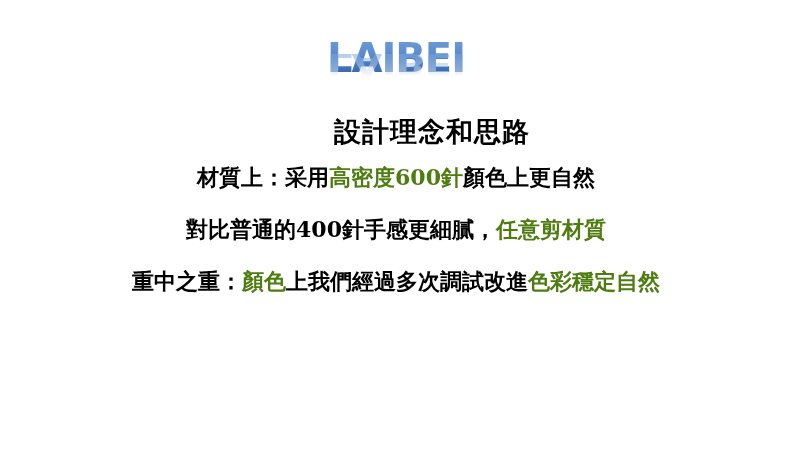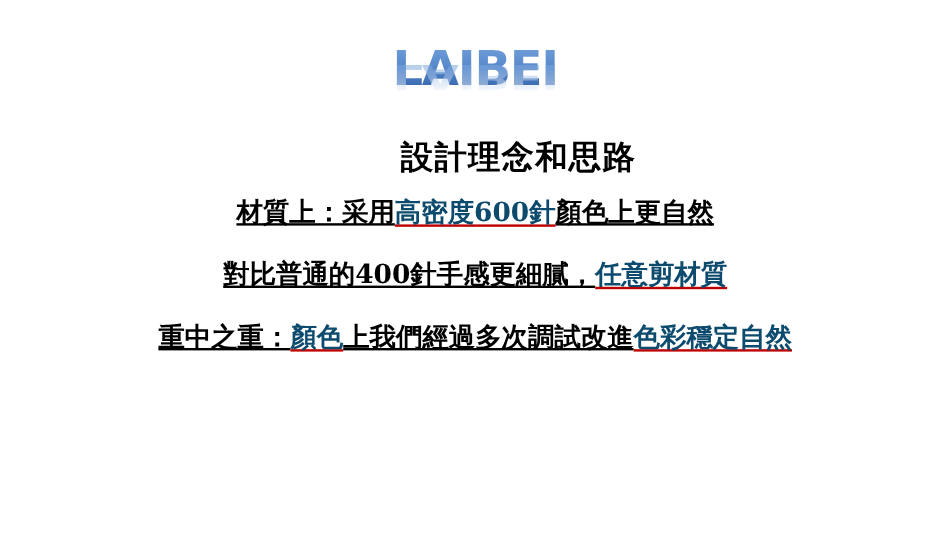--- a/index.html
+++ b/index.html
@@ -94,24 +94,23 @@
     font-weight: bold;
     font-size: 22px;
     color: #000000;
     line-height: 1;
     height: 26px;
     margin-bottom: 26px;
     white-space: nowrap;
   }
   .body-line:last-child { margin-bottom: 0; }
 
-  .seg { display: inline; text-decoration: underline; }
+  .seg { display: inline; }
   .seg-red {
-    color: #0c4a6e;
-    text-decoration: underline;
+    color: #4d7c0f;
     text-decoration-color: #C00000;
     text-underline-offset: 3px;
   }
   .seg-black {
     color: #000000;
   }
 </style>
 </head>
 <body>
 

